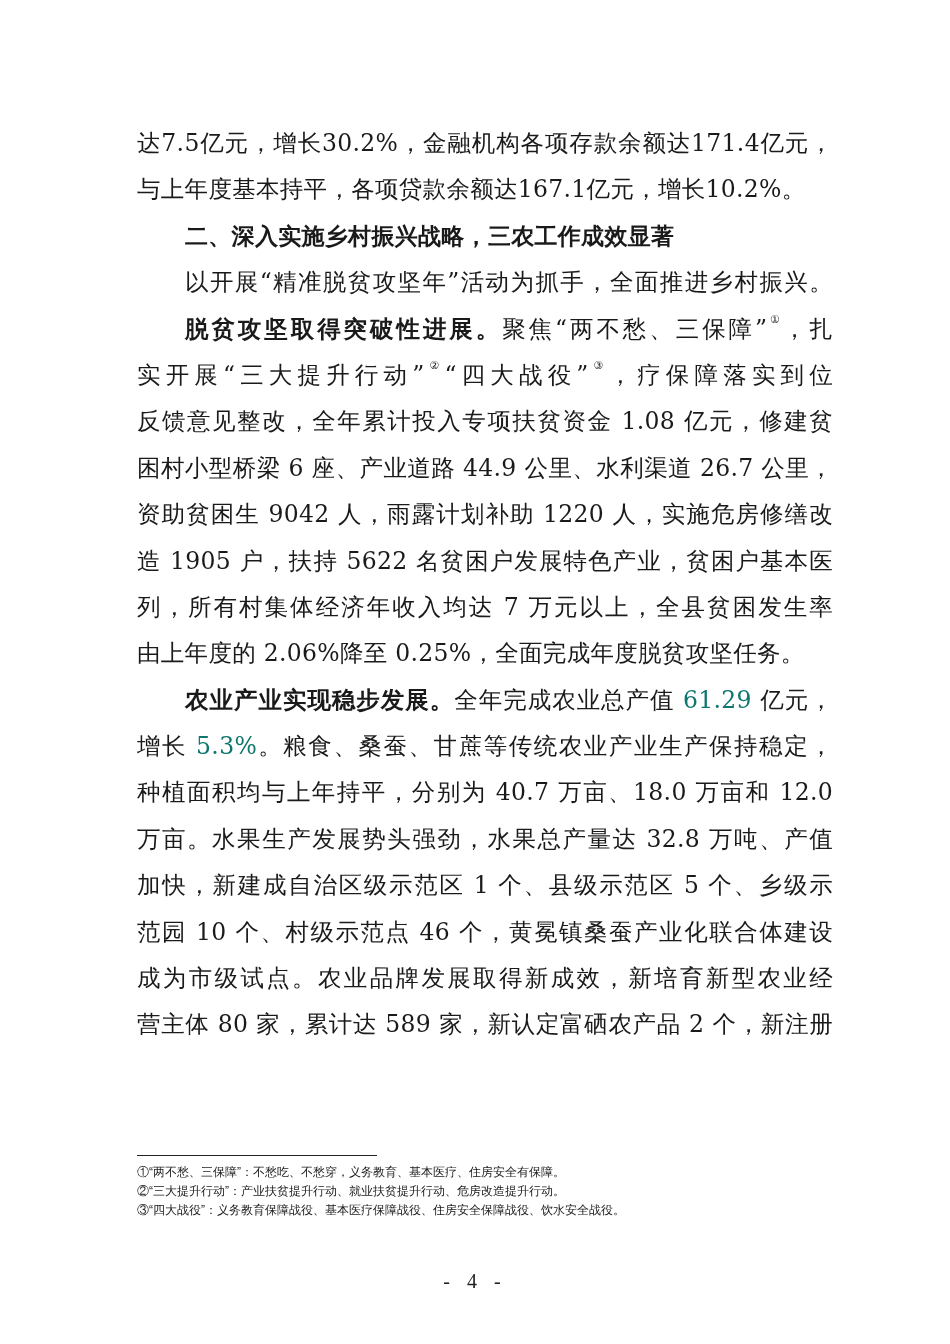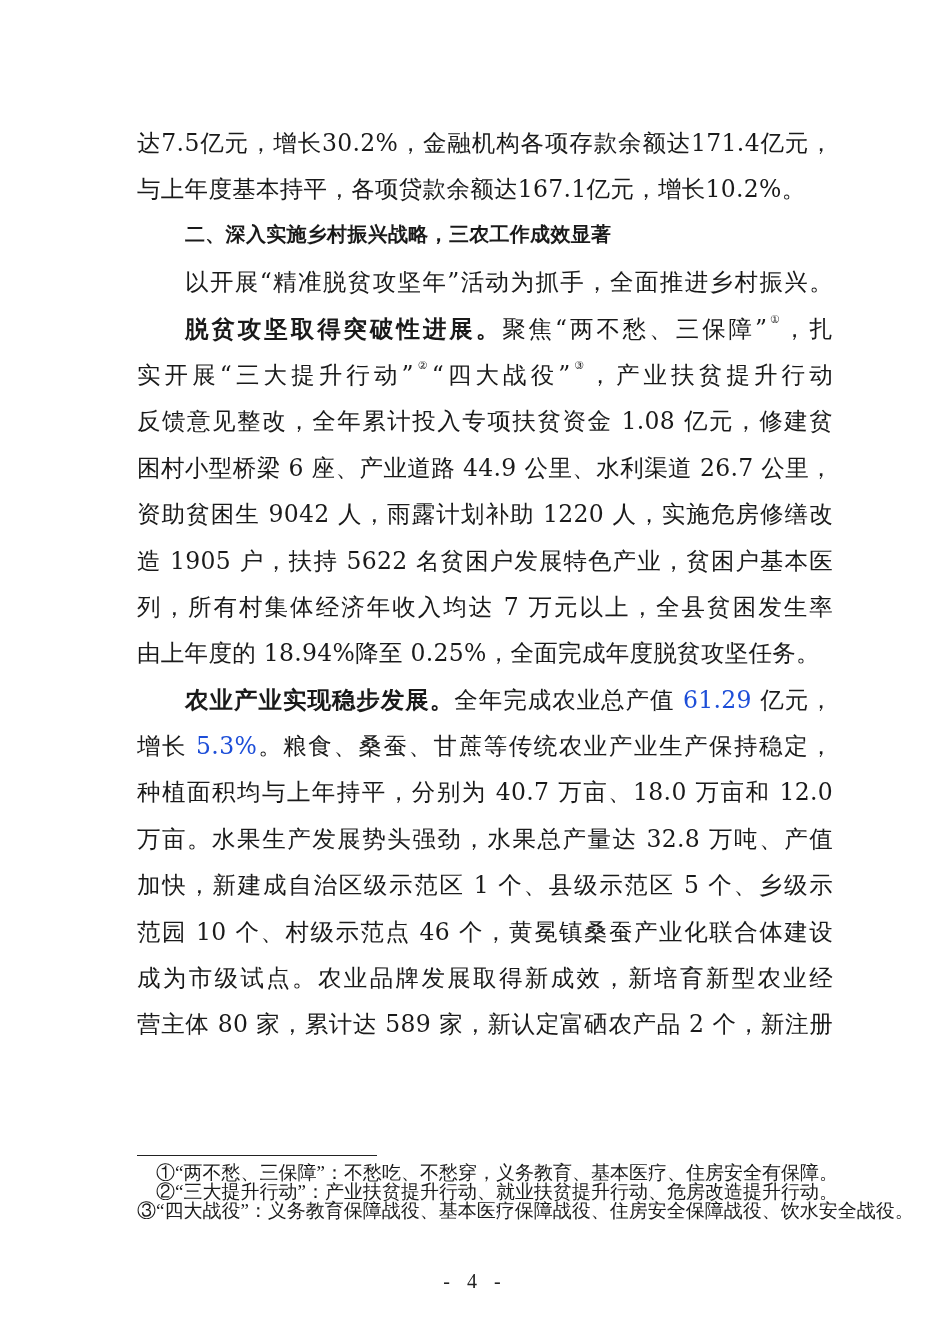--- a/index.html
+++ b/index.html
@@ -31,31 +31,31 @@
       overflow: visible;
       letter-spacing: 0.3px;
     }
     .line.last {
       text-align-last: left;
     }
     .line.indent {
       padding-left: 48px;
     }
     .heading {
-      font-family: Liberation Mono, monospace;
+      font-family: Liberation Sans, sans-serif;
       font-weight: bold;
-      font-size: 20px;
+      font-size: 23px;
       text-align-last: left;
     }
     .b {
       font-weight: bold;
       font-family: "DejaVu Serif", serif;
     }
     .red {
-      color: #1d4ed8;
+      color: #0f766e;
     }
     sup {
       font-size: 11px;
       vertical-align: top;
       line-height: 1;
       position: relative;
       top: 8px;
     }
     .footnote-rule {
       position: absolute;
@@ -65,26 +65,25 @@
       height: 0;
       border-top: 1px solid #222;
     }
     .footnotes {
       position: absolute;
       left: 137px;
       top: 1163px;
       width: 720px;
     }
     .fn {
-      font-size: 19px;
+      font-size: 12px;
       line-height: 19px;
       height: 19px;
       white-space: nowrap;
-      font-family: Liberation Serif, serif;
-      text-align: center;
+      font-family: Liberation Sans, sans-serif;
     }
     .page-number {
       position: absolute;
       left: 0;
       width: 950px;
       top: 1270px;
       text-align: center;
       font-size: 20px;
       font-family: "Liberation Serif", serif;
       color: #222;
@@ -96,27 +95,27 @@
 
 <div class="page">
   <div class="line">达7.5亿元，增长30.2%，金融机构各项存款余额达171.4亿元，</div>
   <div class="line last">与上年度基本持平，各项贷款余额达167.1亿元，增长10.2%。</div>
 
   <div class="line heading indent">二、深入实施乡村振兴战略，三农工作成效显著</div>
 
   <div class="line indent">以开展“精准脱贫攻坚年”活动为抓手，全面推进乡村振兴。</div>
 
   <div class="line indent"><span class="b">脱贫攻坚取得突破性进展。</span><span>聚焦“两不愁、三保障”</span><sup>①</sup><span>，扎</span></div>
-  <div class="line"><span>实开展“三大提升行动”</span><sup>②</sup><span>“四大战役”</span><sup>③</sup><span>，产业扶贫提升行动</span></div>
+  <div class="line"><span>实开展“三大提升行动”</span><sup>②</sup><span>“四大战役”</span><sup>③</sup><span>，疗保障落实到位</span></div>
   <div class="line">反馈意见整改，全年累计投入专项扶贫资金 1.08 亿元，修建贫</div>
   <div class="line">困村小型桥梁 6 座、产业道路 44.9 公里、水利渠道 26.7 公里，</div>
   <div class="line">资助贫困生 9042 人，雨露计划补助 1220 人，实施危房修缮改</div>
   <div class="line">造 1905 户，扶持 5622 名贫困户发展特色产业，贫困户基本医</div>
   <div class="line">列，所有村集体经济年收入均达 7 万元以上，全县贫困发生率</div>
-  <div class="line last">由上年度的 18.94%降至 0.25%，全面完成年度脱贫攻坚任务。</div>
+  <div class="line last">由上年度的 2.06%降至 0.25%，全面完成年度脱贫攻坚任务。</div>
 
   <div class="line indent"><span class="b">农业产业实现稳步发展。</span><span>全年完成农业总产值 </span><span class="red">61.29</span><span> 亿元，</span></div>
   <div class="line"><span>增长 </span><span class="red">5.3%</span><span>。粮食、桑蚕、甘蔗等传统农业产业生产保持稳定，</span></div>
   <div class="line">种植面积均与上年持平，分别为 40.7 万亩、18.0 万亩和 12.0</div>
   <div class="line">万亩。水果生产发展势头强劲，水果总产量达 32.8 万吨、产值</div>
   <div class="line">加快，新建成自治区级示范区 1 个、县级示范区 5 个、乡级示</div>
   <div class="line">范园 10 个、村级示范点 46 个，黄冕镇桑蚕产业化联合体建设</div>
   <div class="line">成为市级试点。农业品牌发展取得新成效，新培育新型农业经</div>
   <div class="line">营主体 80 家，累计达 589 家，新认定富硒农产品 2 个，新注册</div>
 </div>

